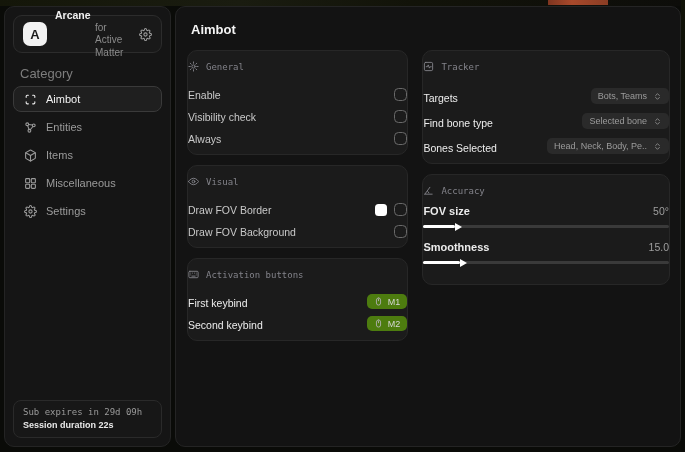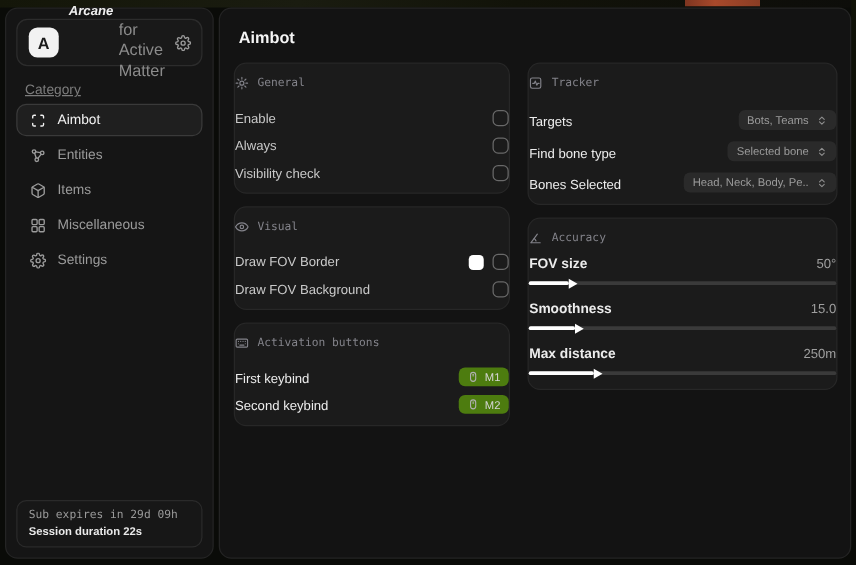--- a/index.html
+++ b/index.html
@@ -27,25 +27,25 @@
     padding:15px 10px 0 11px; }
 
   
   .brand-card { margin:8px; height:38px; background:#191919;
     border:1px solid #2c2c2c; border-radius:9px;
     display:flex; align-items:center; gap:8px; padding:0 9px; }
   .logo { width:24px; height:24px; background:#f2f2f2; border-radius:7px;
     display:flex; align-items:center; justify-content:center;
     font-weight:bold; font-size:13px; color:#1b1b1b; flex:0 0 auto; }
   .brand-text { line-height:1.25; }
-  .brand-name { font-size:10.5px; font-weight:bold; color:#f0f0f0;font-style:italic; }
-  .brand-sub { font-size:13px; color:#8b8b8b;padding-left:40px; }
+  .brand-name { font-size:10.5px; font-weight:bold; color:#f0f0f0; }
+  .brand-sub { font-size:10px; color:#8b8b8b;padding-left:40px; }
   .brand-gear { margin-left:auto; color:#9a9a9a; display:flex; cursor:pointer; }
 
-  .category { margin:13px 0 5px 15px; font-size:11px; color:#7d7d7d;text-decoration:underline; }
+  .category { margin:13px 0 5px 15px; font-size:13px; color:#7d7d7d; }
 
   .nav { padding:0 8px; }
   .nav-item { height:26px; margin-bottom:2px; display:flex; align-items:center;
     gap:9px; padding:0 10px; border-radius:8px; color:#9b9b9b; font-size:11px;
     border:1px solid transparent; cursor:pointer; }
   .nav-item.selected { background:#1f1f1f; border-color:#3a3a3a; color:#f2f2f2; }
   .nav-item svg { flex:0 0 auto; }
 
   .footer-card { position:absolute; left:8px; right:8px; bottom:8px;
     background:#171717; border:1px solid #2a2a2a; border-radius:8px;
@@ -184,25 +184,25 @@
               <circle cx="12" cy="12" r="3.5"></circle>
               <path d="M12 2v3M12 19v3M2 12h3M19 12h3M4.9 4.9l2.1 2.1M17 17l2.1 2.1M19.1 4.9 17 7M7 17l-2.1 2.1"></path>
             </svg>
           <span>General</span>
         </div>
         <div class="row">
           <span class="row-label">Enable</span>
           <span class="checkbox"></span>
         </div>
         <div class="row">
+          <span class="row-label">Visibility check</span>
+          <span class="checkbox"></span>
+        </div>
+        <div class="row">
           <span class="row-label">Always</span>
-          <span class="checkbox"></span>
-        </div>
-        <div class="row">
-          <span class="row-label">Visibility check</span>
           <span class="checkbox"></span>
         </div>
       </div>
 
       <div class="card">
         <div class="card-header">
           <svg width="11" height="11" viewBox="0 0 24 24" fill="none" stroke="currentColor" stroke-width="2" stroke-linecap="round" stroke-linejoin="round">
               <path d="M1 12s4-7 11-7 11 7 11 7-4 7-11 7S1 12 1 12z"></path>
               <circle cx="12" cy="12" r="3"></circle>
             </svg>
@@ -321,28 +321,17 @@
             <span class="slider-label">Smoothness</span>
             <span class="slider-value">15.0</span>
           </div>
           <div class="track">
             <div class="fill" style="width: 15%;">
                 <span class="thumb"></span>
               </div>
           </div>
         </div>
 
-        <div class="slider-group" style="margin-bottom:2px;">
-          <div class="slider-head">
-            <span class="slider-label">Max distance</span>
-            <span class="slider-value">250m</span>
-          </div>
-          <div class="track">
-            <div class="fill" style="width: 21%;">
-                <span class="thumb"></span>
-              </div>
-          </div>
-        </div>
       </div>
 
     </div>
   </div>
 </div>
 
 </body></html>

